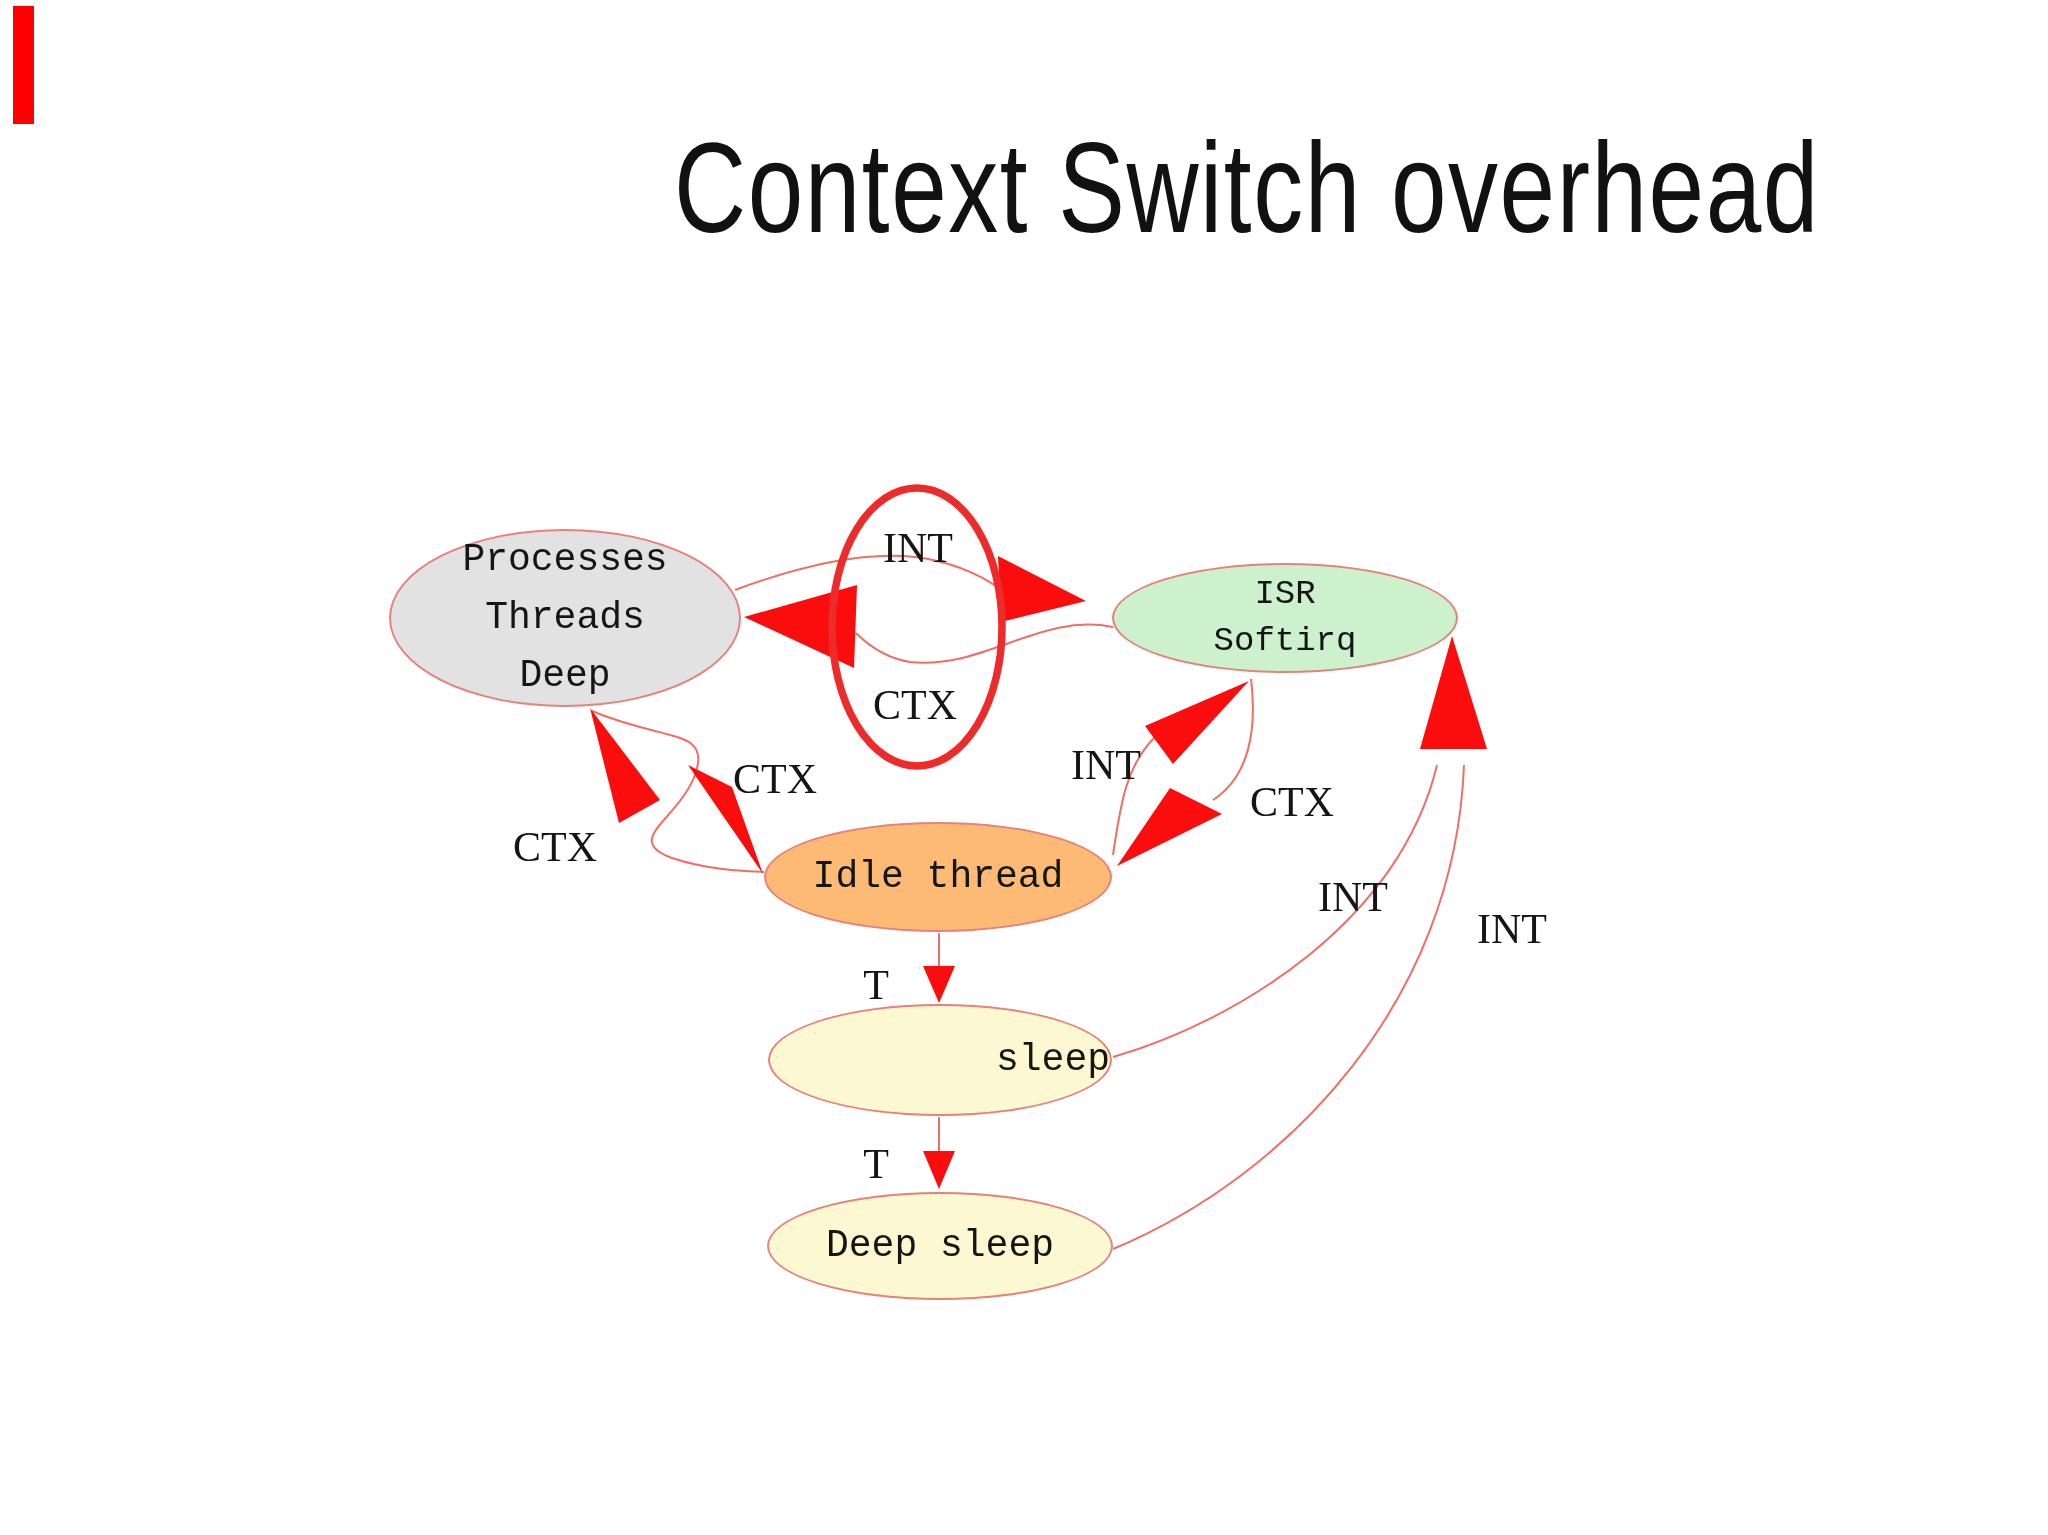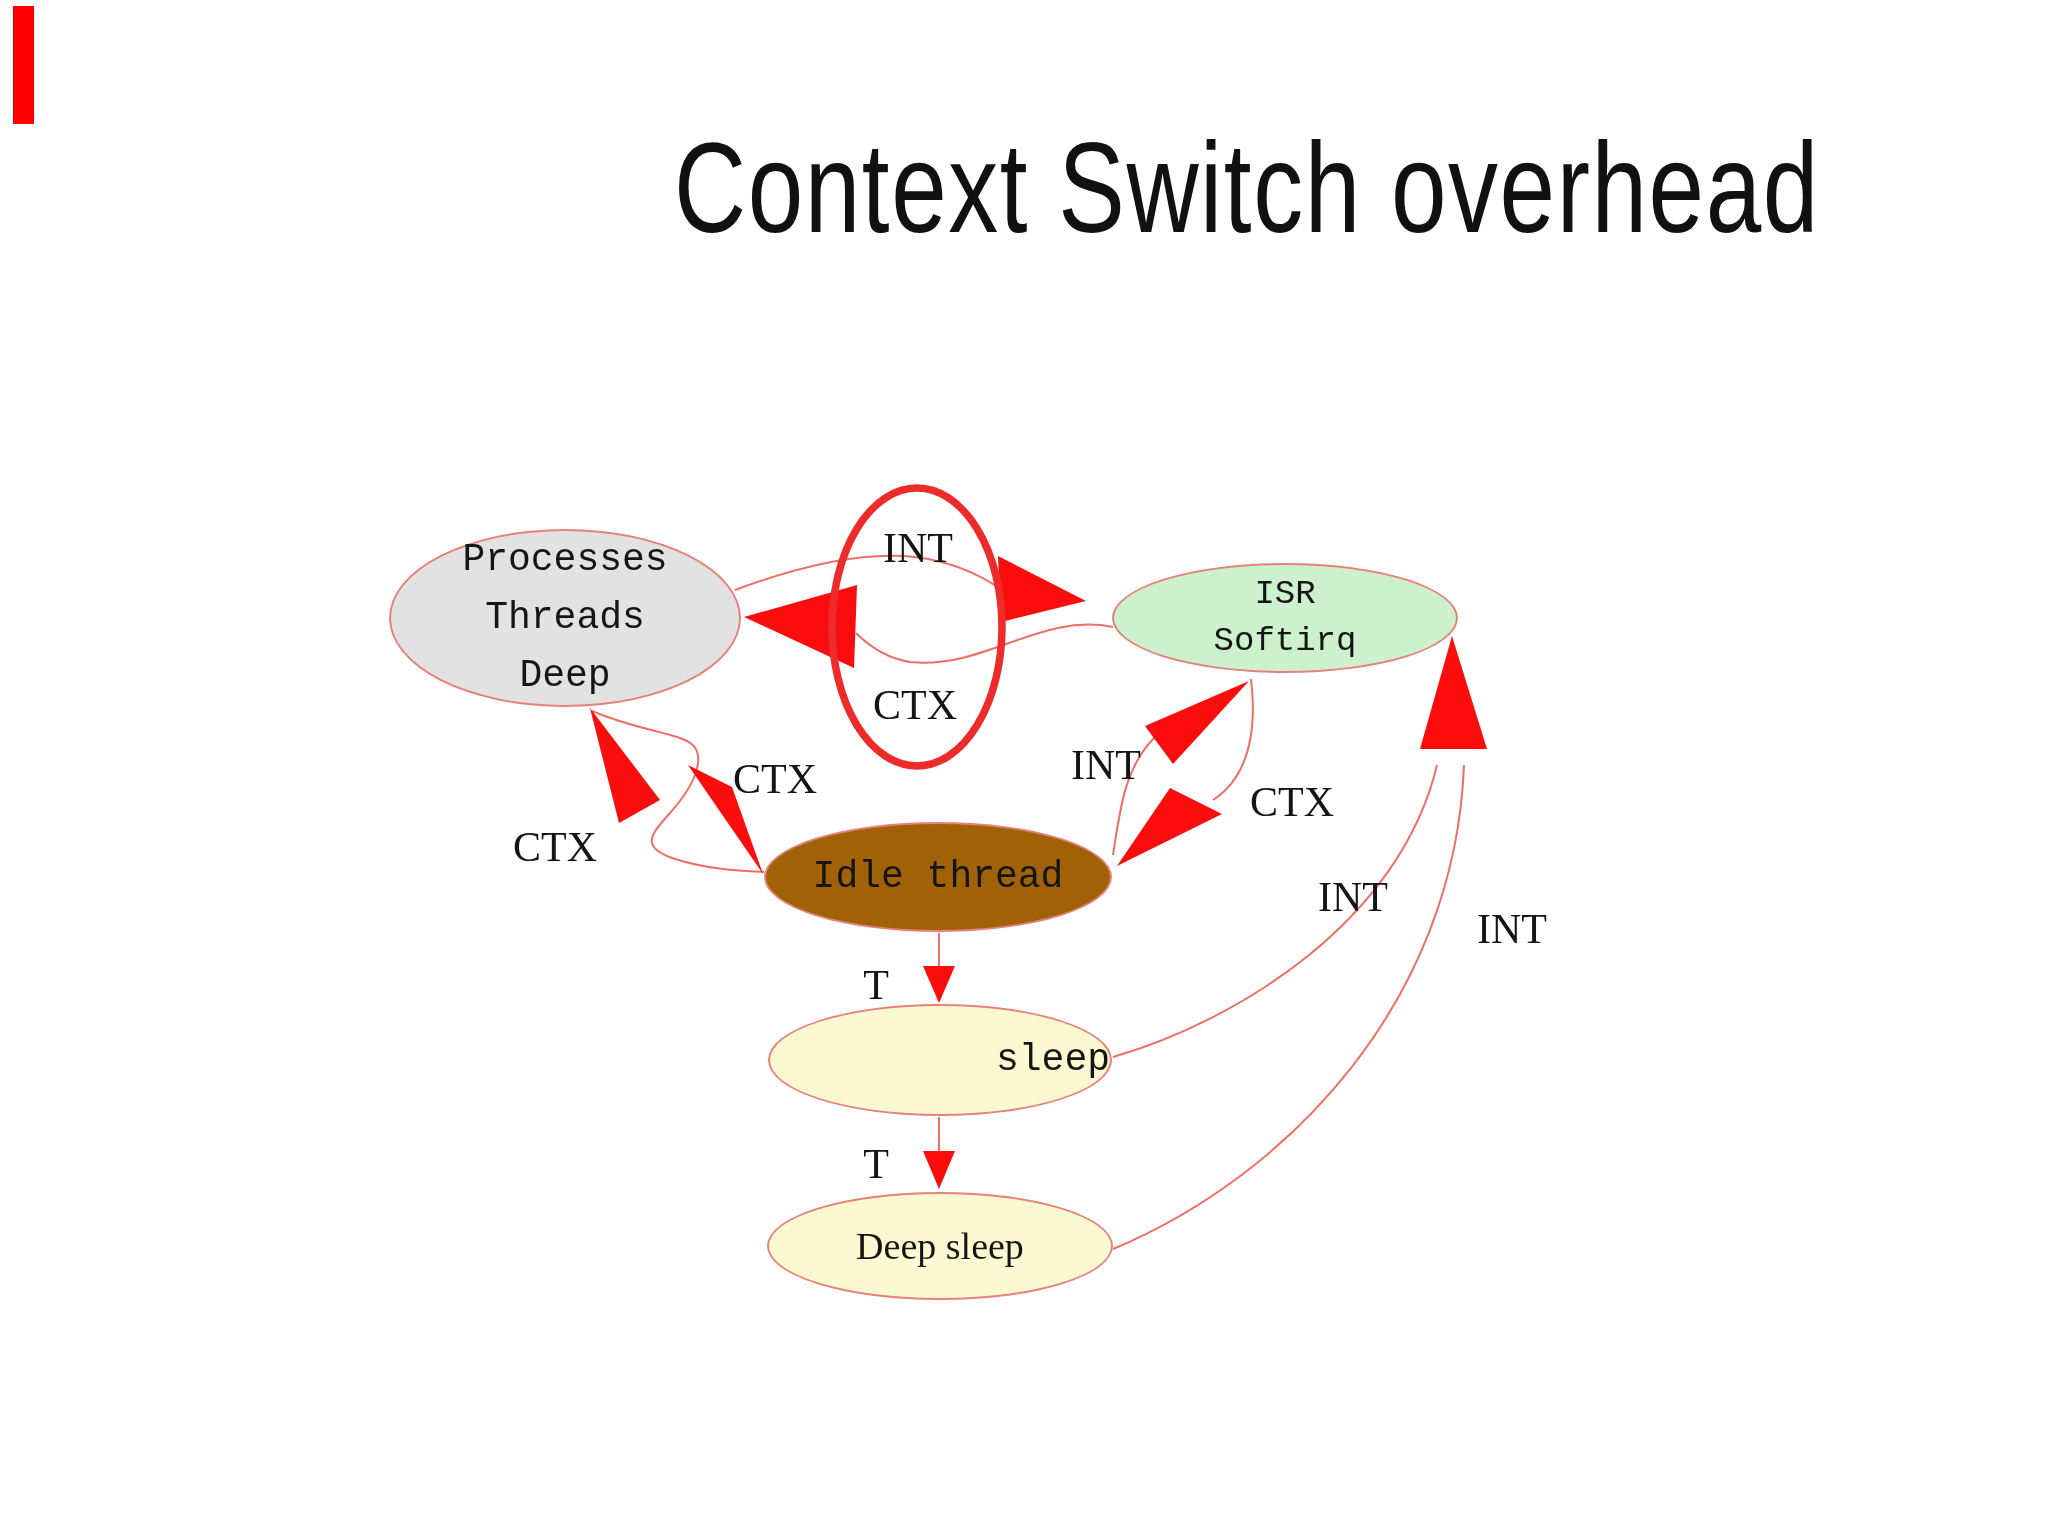--- a/index.html
+++ b/index.html
@@ -8,23 +8,23 @@
   .marker-bar{position:absolute;left:13px;top:6px;width:21px;height:118px;background:#fe0000;}
   .title{position:absolute;left:674px;top:124px;font-size:128px;line-height:1.0;color:#111;
          white-space:nowrap;letter-spacing:2px;transform:scaleX(0.78);transform-origin:0 0;
          font-weight:400;}
   .node{position:absolute;border-radius:50%;border:2px solid #e5837b;box-sizing:border-box;
         display:flex;flex-direction:column;align-items:center;justify-content:center;
         font-family:"Liberation Mono","DejaVu Sans Mono",monospace;color:#151515;z-index:1;}
   .node span{display:block;white-space:nowrap;}
   .node-processes{left:389px;top:529px;width:352px;height:178px;background:#e2e2e2;font-size:38px;line-height:50px;gap:8px;}
   .node-isr{left:1112px;top:563px;width:346px;height:110px;background:#cdf1cd;font-size:34px;line-height:47px;}
-  .node-idle{left:764px;top:822px;width:348px;height:110px;background:#a16207;font-size:38px;line-height:46px;}
+  .node-idle{left:764px;top:822px;width:348px;height:110px;background:#fdba74;font-size:38px;line-height:46px;}
   .node-sleep{left:768px;top:1004px;width:344px;height:112px;background:#fbf8d2;font-size:38px;line-height:46px;align-items:flex-end;}
-  .node-deep{left:767px;top:1192px;width:346px;height:108px;background:#fbf8d2;font-size:38px;line-height:46px;font-family:Liberation Serif, serif;}
+  .node-deep{left:767px;top:1192px;width:346px;height:108px;background:#fbf8d2;font-size:38px;line-height:46px;}
   .edge-label{position:absolute;transform:translate(-50%,-50%);z-index:3;color:#151515;
               font-family:"Liberation Serif","DejaVu Serif",serif;font-size:42px;white-space:nowrap;margin-top:7px;}
   svg.wires{position:absolute;left:0;top:0;z-index:2;pointer-events:none;}
 </style>
 </head>
 <body>
 
 <div id="stage">
 
   <div class="marker-bar"></div>

